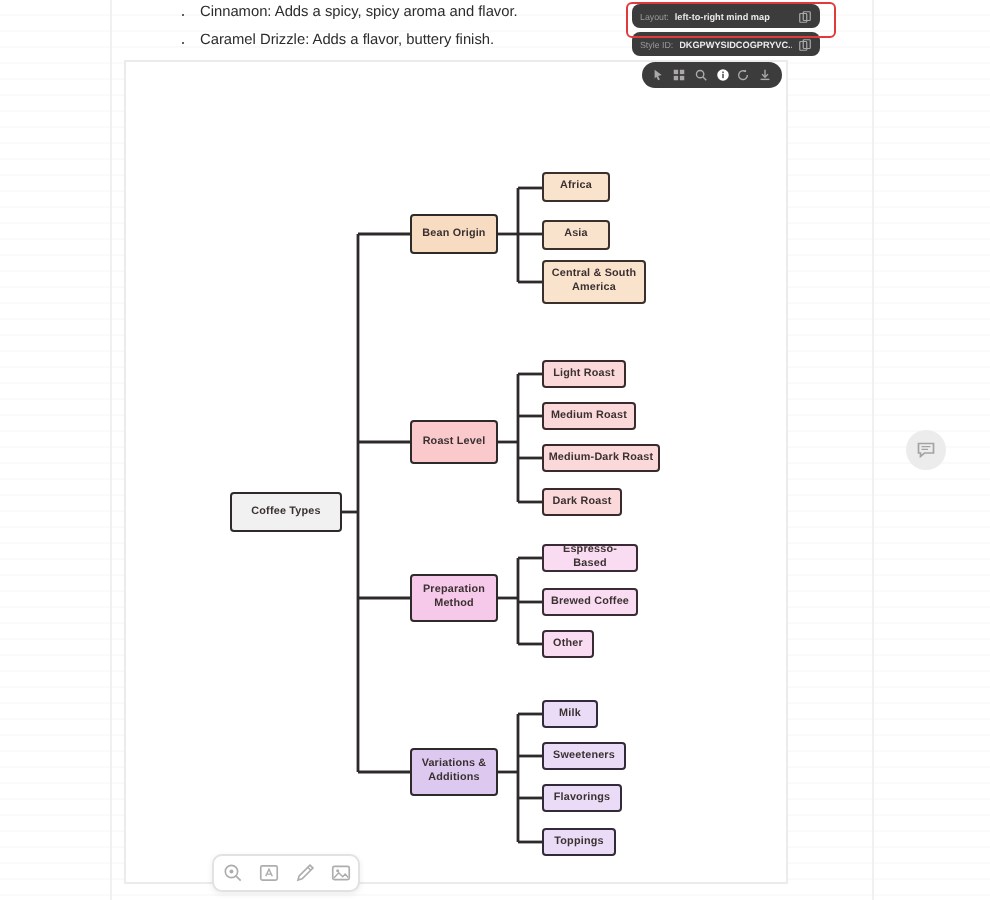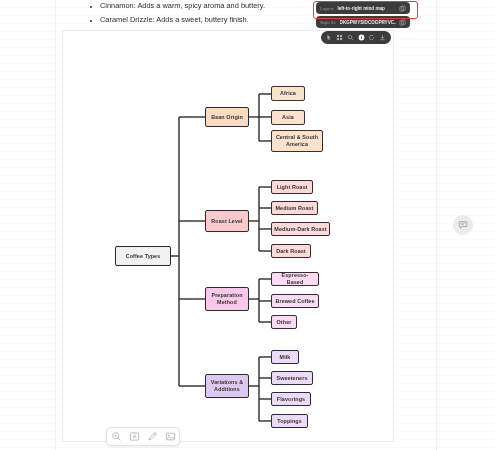--- a/index.html
+++ b/index.html
@@ -123,22 +123,22 @@
 </style>
 </head>
 <body>
 
 <div id="page-bg"></div>
 <div id="left-rule"></div>
 <div id="right-rule"></div>
 
 <div id="doc-text">
   <ul>
-    <li>Cinnamon: Adds a warm, spicy aroma and buttery.</li>
-    <li>Caramel Drizzle: Adds a sweet, buttery finish.</li>
+    <li>Cinnamon: Adds a spicy, spicy aroma and flavor.</li>
+    <li>Caramel Drizzle: Adds a flavor, buttery finish.</li>
   </ul>
 </div>
 
 <div id="canvas-card">
 
   <svg id="map-svg" width="332" height="412">
     <g stroke="#2e2a2a" stroke-width="1.4" fill="none">
 
       <path d="M108 225 H116"></path>
       <path d="M116 86 V355"></path>

